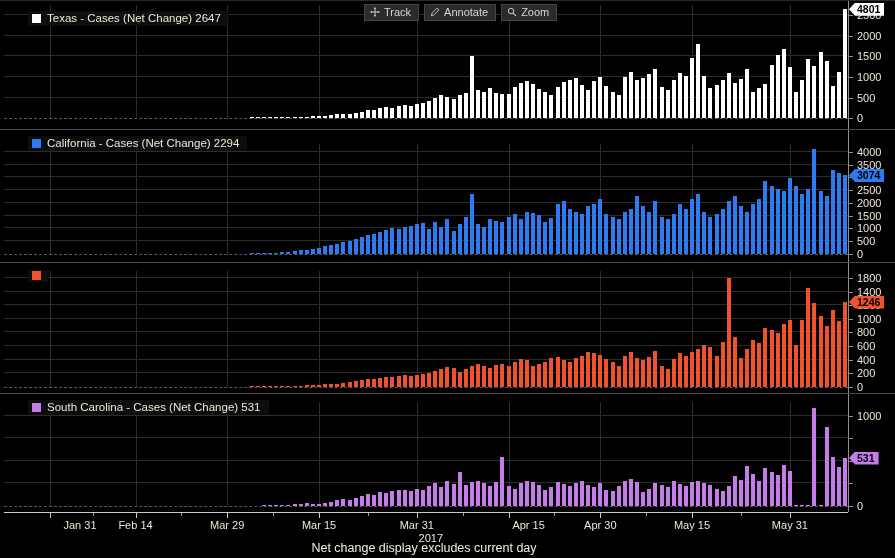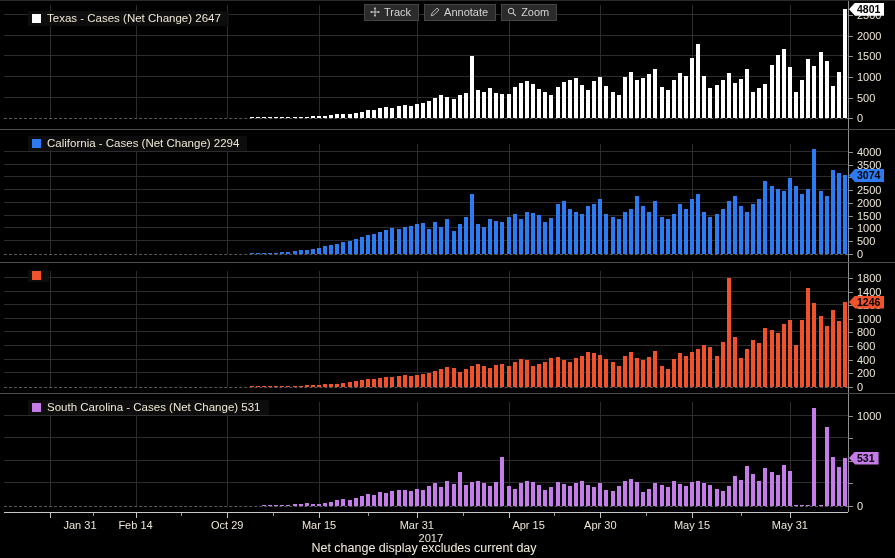--- a/index.html
+++ b/index.html
@@ -640,21 +640,21 @@
   </section>
 
   <div class="xaxis">
       <div class="xtick" style="left: 45.9px;"></div>
       <div class="xlab" style="left: 63px; margin-left: 13px;">Jan 31</div>
       <div class="xtick minor" style="left: 88.7px;"></div>
       <div class="xtick" style="left: 131.5px;"></div>
       <div class="xlab" style="left: 131.5px;">Feb 14</div>
       <div class="xtick minor" style="left: 177.4px;"></div>
       <div class="xtick" style="left: 223.2px;"></div>
-      <div class="xlab" style="left: 223.2px;">Oct 29</div>
+      <div class="xlab" style="left: 223.2px;">Mar 29</div>
       <div class="xtick minor" style="left: 269.1px;"></div>
       <div class="xtick" style="left: 315px;"></div>
       <div class="xlab" style="left: 315px;">Mar 15</div>
       <div class="xtick minor" style="left: 363.9px;"></div>
       <div class="xtick" style="left: 412.8px;"></div>
       <div class="xlab" style="left: 412.8px;">Mar 31</div>
       <div class="xtick minor" style="left: 458.7px;"></div>
       <div class="xtick" style="left: 504.6px;"></div>
       <div class="xlab" style="left: 504.6px; margin-left: 20px;">Apr 15</div>
       <div class="xtick minor" style="left: 550.4px;"></div>

